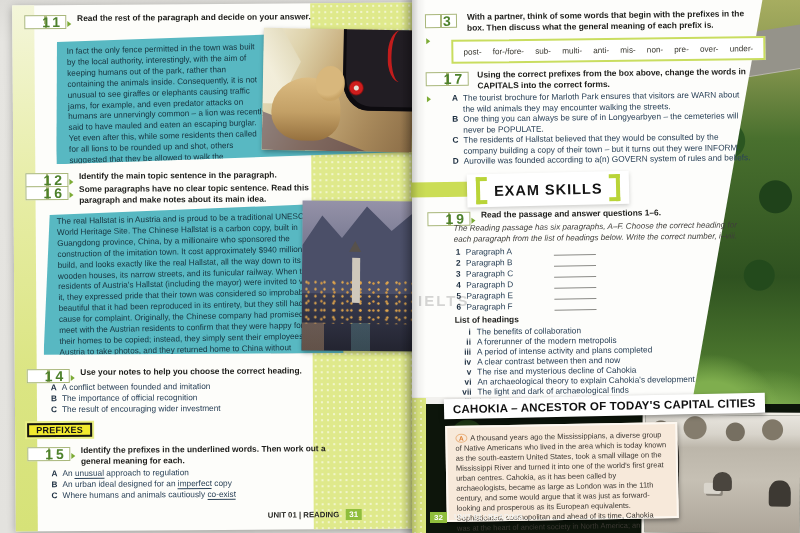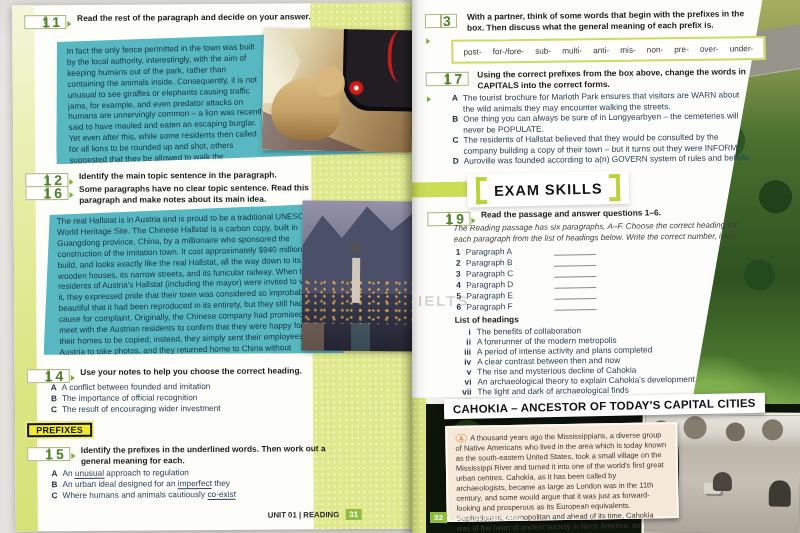--- a/index.html
+++ b/index.html
@@ -133,21 +133,21 @@
 
   .cah-banner{background:#fff;padding:4px 9px;font-weight:800;font-size:11.5px;color:#101010;
       letter-spacing:.2px;box-shadow:0 2px 5px rgba(0,0,0,.4);white-space:nowrap}
   .cream{background:#f7e9da;border:2px solid #fdf8f1;box-shadow:0 2px 5px rgba(0,0,0,.45);
       font-size:7.5px;color:#3c3833;line-height:1.34;padding:6px 8px}
   .cream .pa{color:#e07b28;font-weight:700;border:1px solid #eab584;border-radius:50%;
       padding:0 2.5px;font-size:6.5px;margin-right:3px}
 
   .footer-l{display:flex;align-items:center;gap:6px;font-size:7.8px;font-weight:700;color:#2a2a26}
   .pagebox{background:#8fbe3c;color:#fff;font-weight:700;font-size:8px;padding:1px 4px}
-  .footer-r{display:flex;align-items:center;gap:7px;font-size:7.5px;font-weight:700;color:#f2f2ee}
+  .footer-r{display:flex;gap:7px;font-size:7.5px;font-weight:700;color:#f2f2ee}
 
   .wm-pink{font-family:"Liberation Serif",serif;font-style:italic;font-size:30px;
       color:rgba(226,121,157,.38);z-index:5;pointer-events:none}
   .wm-gray{font-weight:700;font-size:15px;letter-spacing:2px;color:rgba(90,90,90,.25);
       z-index:5;pointer-events:none}
 
   .white-panel{position:absolute;left:0;top:0;width:365px;height:397px;background:#fdfdfb;
       clip-path:polygon(0 0,96% 0,77% 100%,0 100%);z-index:2}
   .rp-content{position:absolute;left:0;top:0;width:100%;height:100%;z-index:4;transform:rotate(-0.7deg)}
 </style>
@@ -218,21 +218,21 @@
   <div class="abs ex" style="left:12px;top:440px;width:330px;z-index:3">
     <span><span class="nbox">15</span><span class="arrow"></span></span>
     <span class="instr" style="width:260px">Identify the prefixes in the underlined words. Then work out a general meaning for each.</span>
   </div>
   <div class="abs opt" style="left:36px;top:463px;z-index:3">
     <span class="ltr">A</span>
     <span><span>An </span><span class="u">unusual</span><span> approach to regulation</span></span>
   </div>
   <div class="abs opt" style="left:36px;top:474px;z-index:3">
     <span class="ltr">B</span>
-    <span><span>An urban ideal designed for an </span><span class="u">imperfect</span><span> they</span></span>
+    <span><span>An urban ideal designed for an </span><span class="u">imperfect</span><span> copy</span></span>
   </div>
   <div class="abs opt" style="left:36px;top:485px;z-index:3">
     <span class="ltr">C</span>
     <span><span>Where humans and animals cautiously </span><span class="u">co-exist</span><span></span></span>
   </div>
 
   <div class="abs footer-l" style="left:252px;top:506px;z-index:3">
     <span>UNIT 01 | READING</span>
     <span class="pagebox">31</span>
   </div>

